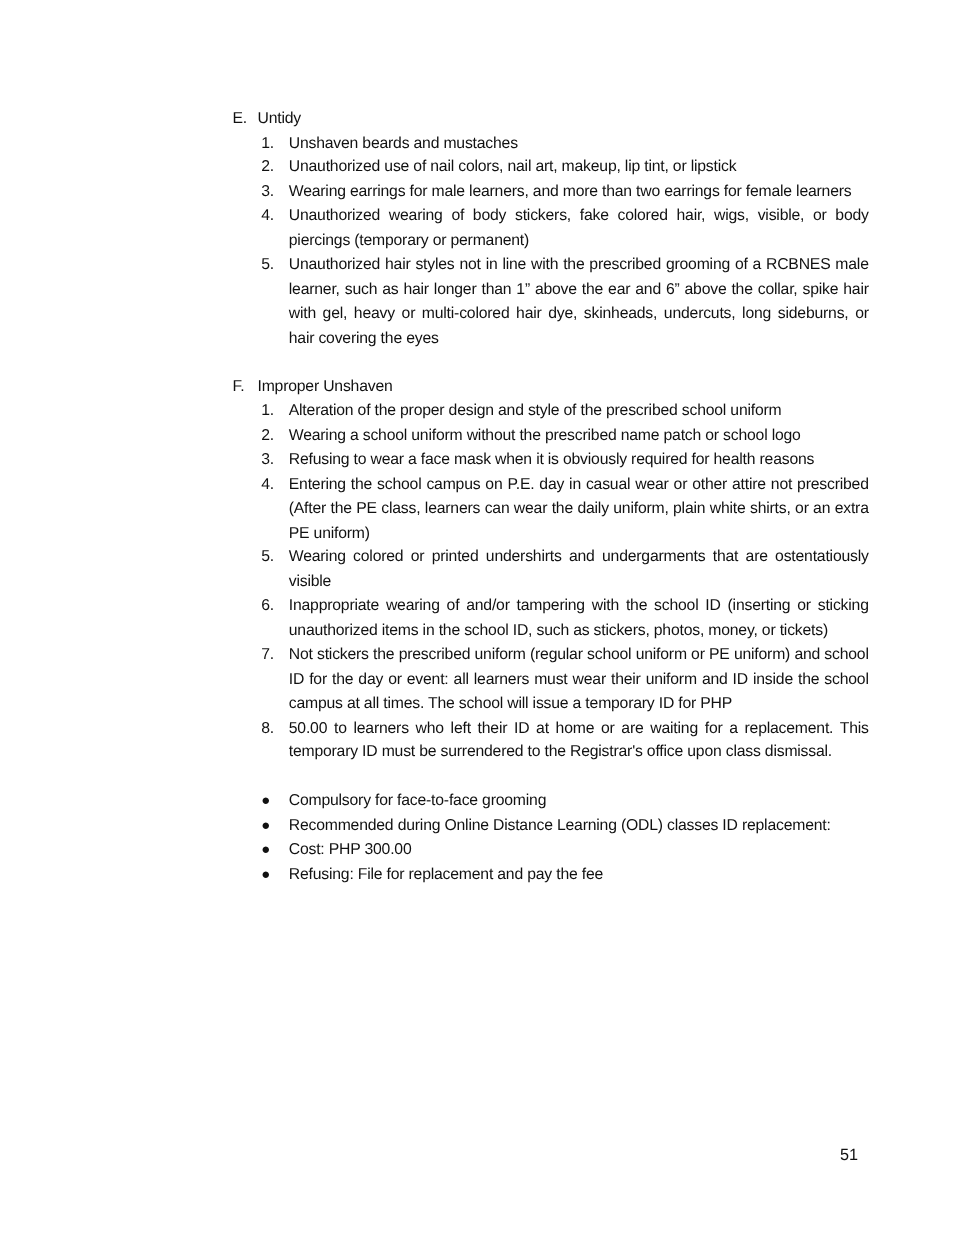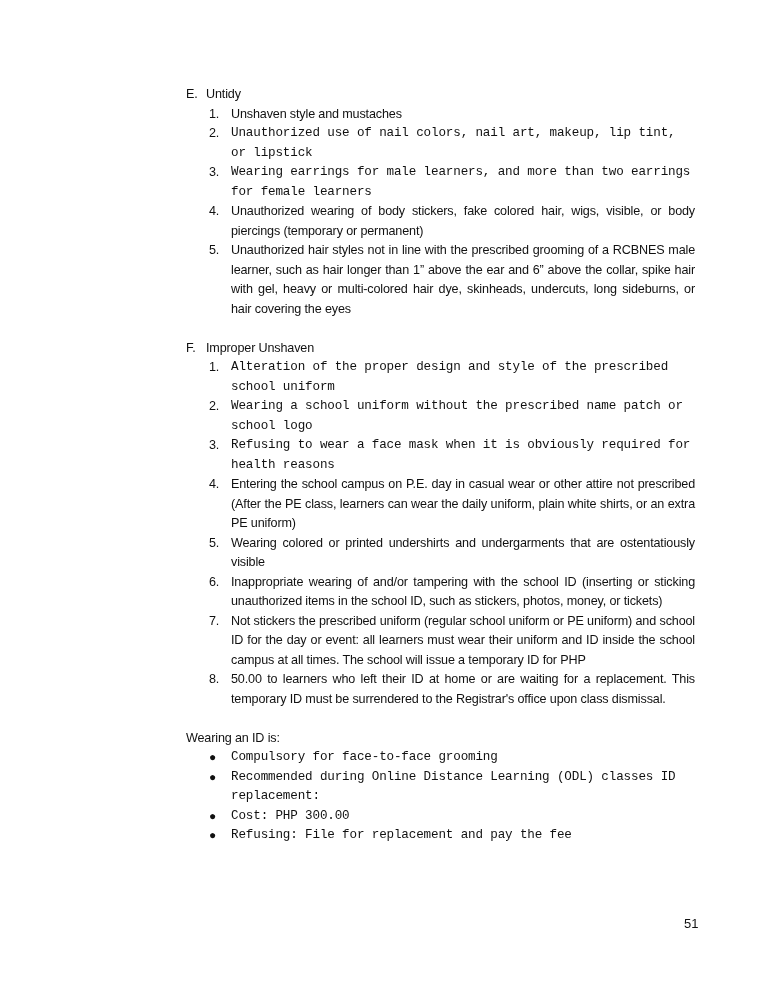--- a/index.html
+++ b/index.html
@@ -49,55 +49,53 @@
   .num {
     width: 22px;
     flex: 0 0 22px;
   }
   .text {
     flex: 1;
     text-align: justify;
   }
   .text.left {
     text-align: left;
-    font-family: Liberation Mono, monospace;
   }
   .bullet {
     width: 22px;
     flex: 0 0 22px;
     font-size: 12px;
   }
   .gap {
     height: 19.5px;
   }
   .page-number {
     position: absolute;
     left: 672px;
     top: 916px;
     font-size: 13px;
     font-family: "Liberation Sans", sans-serif;
     color: #111111;
-    margin-left: 12px;
   }
 </style>
 </head>
 <body>
 
 <div class="page">
   <div class="content">
 
     <div>
       <div class="section-head">
         <span class="section-letter">E.</span>
         <span>Untidy</span>
       </div>
       <ol class="list">
         <li class="list-item">
           <span class="num">1.</span>
-          <span class="text">Unshaven style and mustaches</span>
+          <span class="text">Unshaven beards and mustaches</span>
         </li>
         <li class="list-item">
           <span class="num">2.</span>
           <span class="text left">Unauthorized use of nail colors, nail art, makeup, lip tint, or lipstick</span>
         </li>
         <li class="list-item">
           <span class="num">3.</span>
           <span class="text left">Wearing earrings for male learners, and more than two earrings for female learners</span>
         </li>
         <li class="list-item">
@@ -150,21 +148,20 @@
         <li class="list-item">
           <span class="num">8.</span>
           <span class="text">50.00 to learners who left their ID at home or are waiting for a replacement. This temporary ID must be surrendered to the Registrar's office upon class dismissal.</span>
         </li>
       </ol>
     </div>
 
     <div class="gap"></div>
 
     <div>
-      <div>Wearing an ID is:</div>
       <ul class="list">
         <li class="list-item">
           <span class="bullet">●</span>
           <span class="text left">Compulsory for face-to-face grooming</span>
         </li>
         <li class="list-item">
           <span class="bullet">●</span>
           <span class="text left">Recommended during Online Distance Learning (ODL) classes ID replacement:</span>
         </li>
         <li class="list-item">

